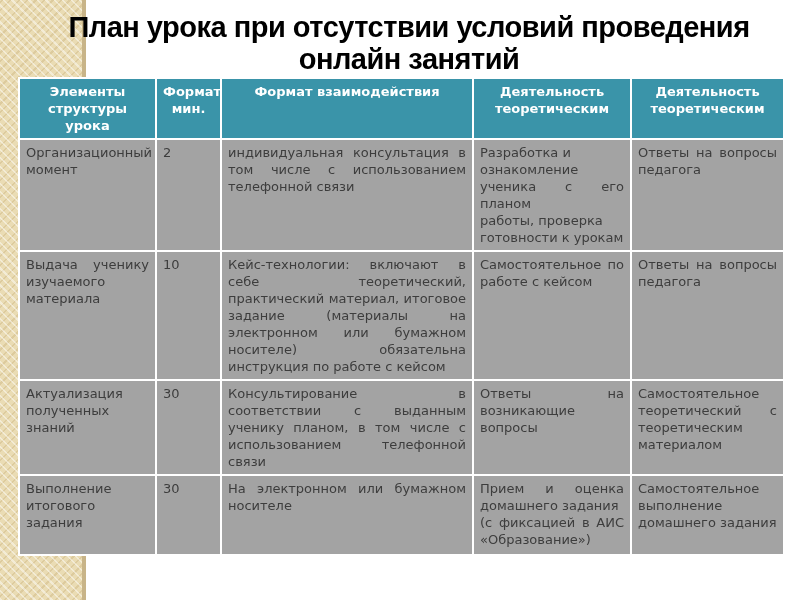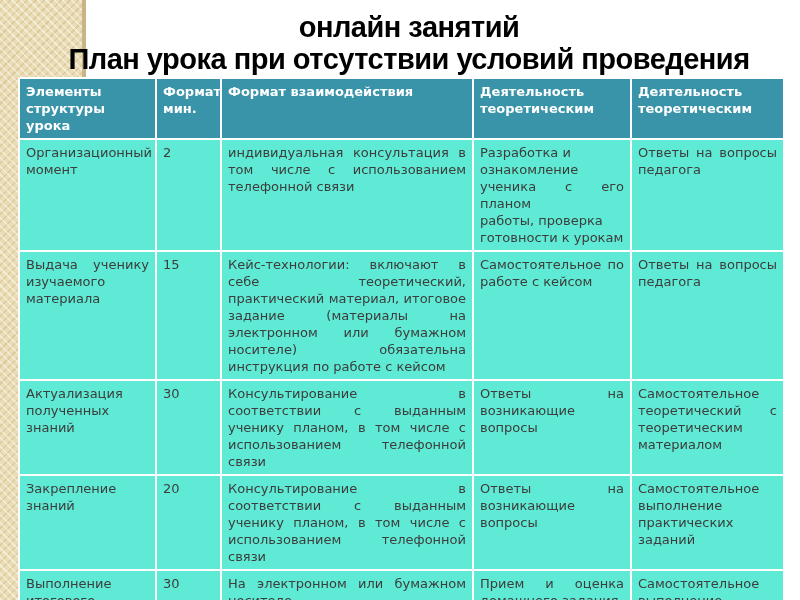--- a/index.html
+++ b/index.html
@@ -46,42 +46,42 @@
     font-size: 13px;
     line-height: 17px;
     box-sizing: border-box;
     white-space: pre-line;
     overflow: hidden;
   }
   table.plan th {
     background: #3a94a9;
     color: #ffffff;
     font-weight: bold;
-    text-align: left;
+    text-align: center;
     height: 40px;
   }
   table.plan td {
-    background: #5eead4;
+    background: #a3a3a3;
     color: #3d3d3d;
     text-align: justify;
   }
   .r1 td { height: 94px; }
   .r2 td { height: 112px; margin-top: 32px; }
   .r3 td { height: 74px; margin-top: 16px; }
   .r4 td { height: 82px; }
   .r5 td { height: 80px; }
 </style>
 </head>
 <body>
 
 <div class="side-strip"></div>
 
 <div class="title">
+  <div>План урока при отсутствии условий проведения</div>
   <div>онлайн занятий</div>
-  <div>План урока при отсутствии условий проведения</div>
 </div>
 
 <table class="plan">
   <colgroup>
     <col style="width:137px">
       <col style="width:65px">
       <col style="width:252px">
       <col style="width:158px">
       <col style="width:153px">
   </colgroup>
@@ -101,38 +101,31 @@
       <td>индивидуальная консультация в том числе с использованием телефонной связи</td>
       <td>Разработка и
 ознакомление
 ученика с его планом
 работы, проверка
 готовности  к урокам</td>
       <td>Ответы на вопросы педагога</td>
     </tr>
     <tr class="r2">
       <td>Выдача ученику изучаемого материала</td>
-      <td>15</td>
+      <td>10</td>
       <td>Кейс-технологии: включают в себе теоретический, практический материал, итоговое задание (материалы на электронном или бумажном носителе) обязательна инструкция по работе с кейсом</td>
       <td>Самостоятельное по работе с кейсом</td>
       <td>Ответы на вопросы педагога</td>
     </tr>
     <tr class="r3">
       <td>Актуализация полученных знаний</td>
       <td>30</td>
       <td>Консультирование в соответствии с выданным ученику планом, в том числе с использованием телефонной связи</td>
       <td>Ответы на возникающие вопросы</td>
       <td>Самостоятельное теоретический с теоретическим материалом</td>
-    </tr>
-    <tr class="r4">
-      <td>Закрепление знаний</td>
-      <td>20</td>
-      <td>Консультирование в соответствии с выданным ученику планом, в том числе с использованием телефонной связи</td>
-      <td>Ответы на возникающие вопросы</td>
-      <td>Самостоятельное выполнение практических заданий</td>
     </tr>
     <tr class="r5">
       <td>Выполнение итогового задания</td>
       <td>30</td>
       <td>На электронном или бумажном носителе</td>
       <td>Прием и оценка домашнего задания
 (с фиксацией в АИС «Образование»)</td>
       <td>Самостоятельное выполнение домашнего задания</td>
     </tr>
   </tbody>

